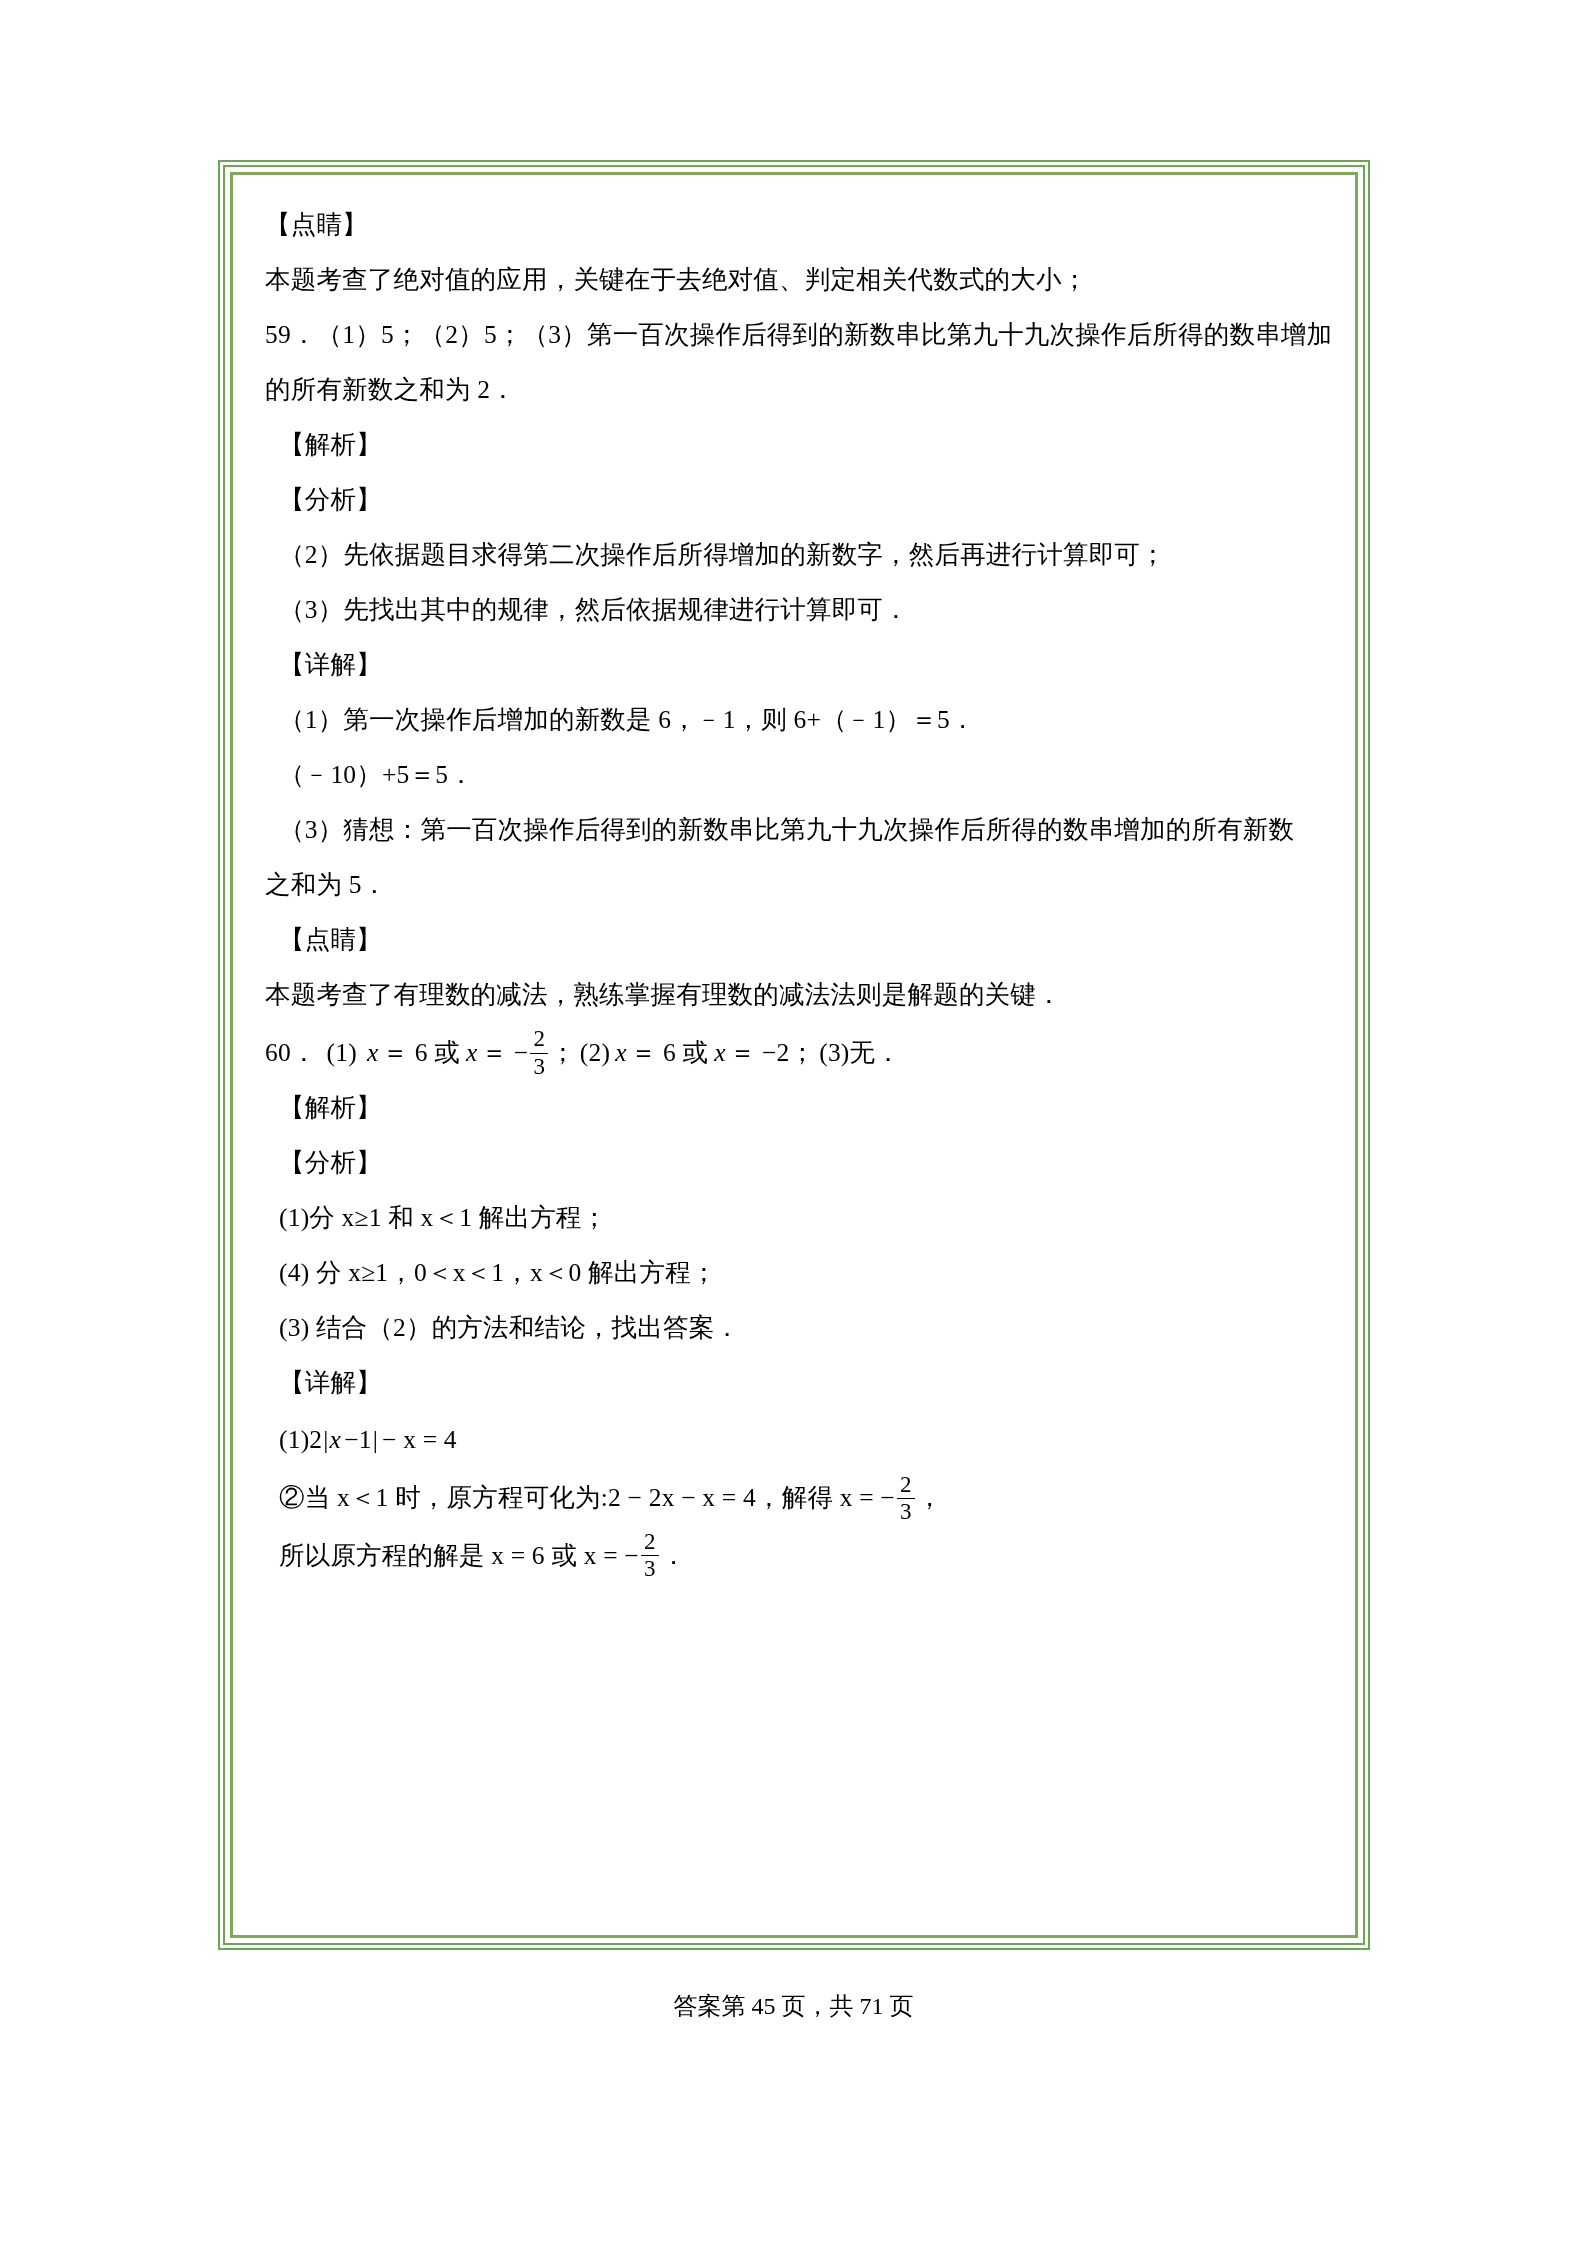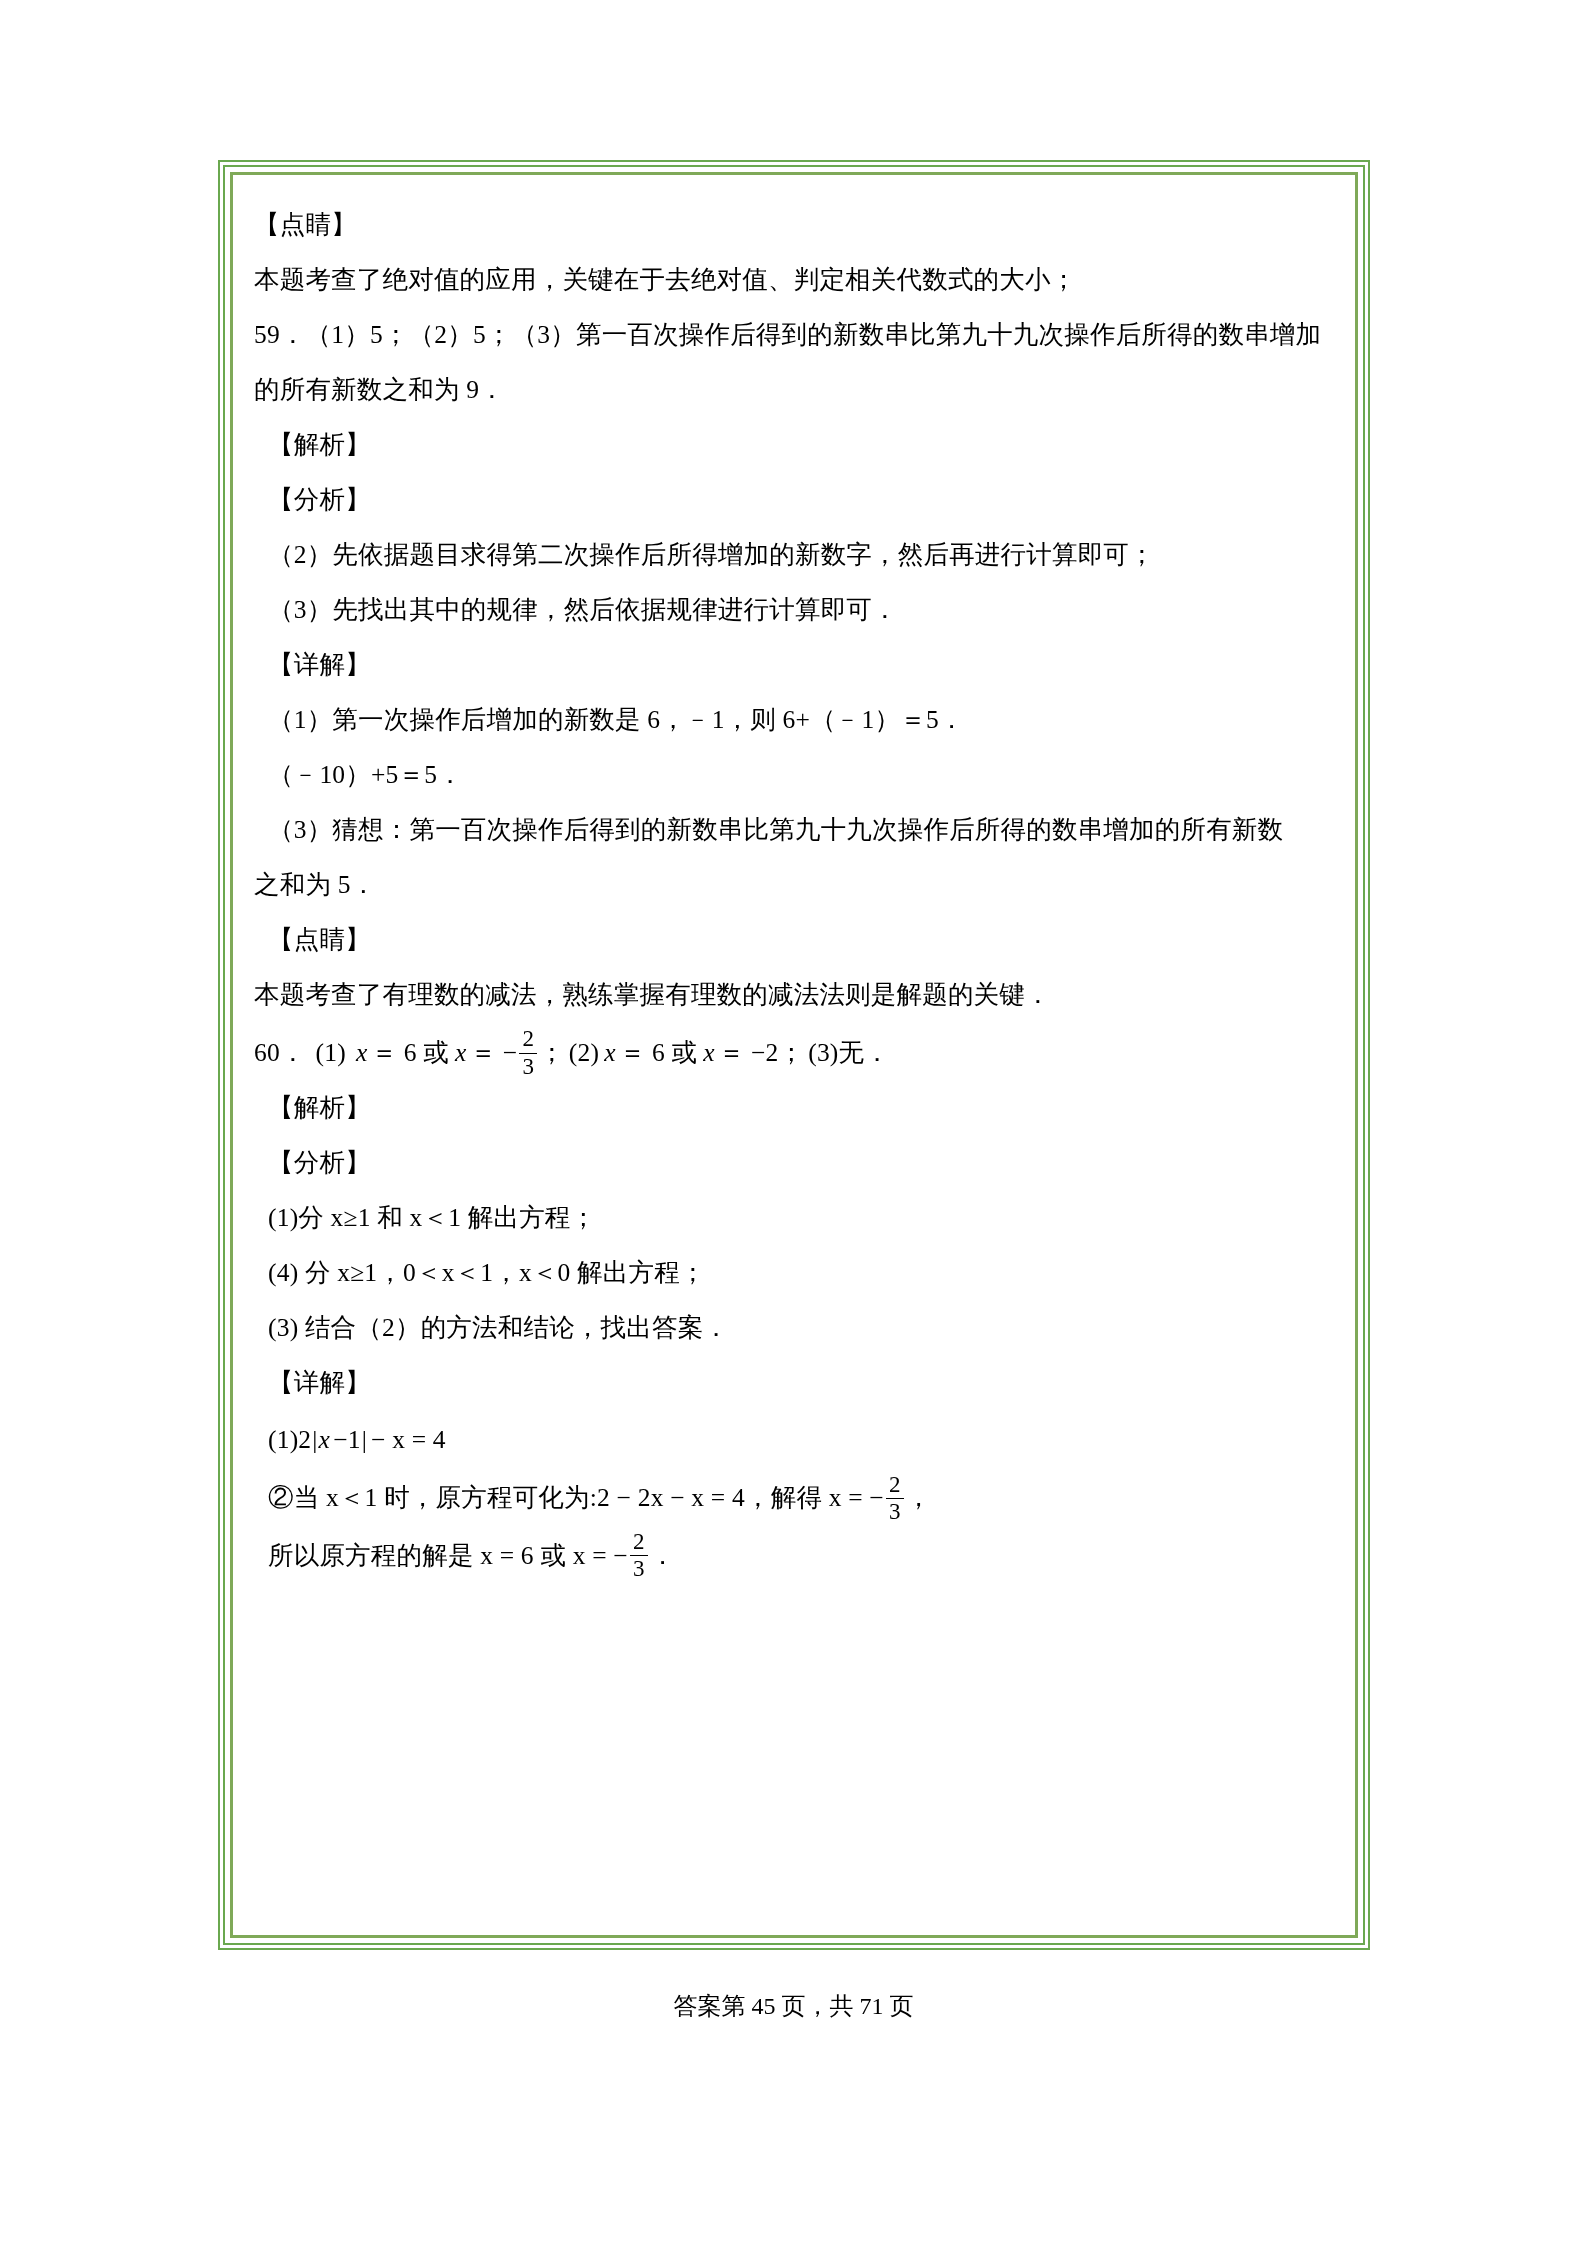--- a/index.html
+++ b/index.html
@@ -36,21 +36,21 @@
     position: absolute;
     left: 5px;
     top: 5px;
     right: 5px;
     bottom: 5px;
     border: 3px solid #7fa958;
     box-sizing: border-box;
   }
   .content {
     position: absolute;
-    left: 220px;
+    left: 231px;
     top: 175px;
     width: 1128px;
     height: 1760px;
     box-sizing: border-box;
     padding: 22px 34px 10px 34px;
     overflow: hidden;
   }
   p.line {
     margin: 0 0 0 0;
     font-size: 25.5px;
@@ -111,21 +111,21 @@
 
   <div class="frame-outer">
     <div class="frame-inner"></div>
   </div>
 
   <div class="content">
 
     <p class="line">【点睛】</p>
     <p class="line">本题考查了绝对值的应用，关键在于去绝对值、判定相关代数式的大小；</p>
     <p class="line">59．（1）5；（2）5；（3）第一百次操作后得到的新数串比第九十九次操作后所得的数串增加</p>
-    <p class="line">的所有新数之和为 9．</p>
+    <p class="line">的所有新数之和为 2．</p>
     <p class="line indent">【解析】</p>
     <p class="line indent">【分析】</p>
     <p class="line indent">（2）先依据题目求得第二次操作后所得增加的新数字，然后再进行计算即可；</p>
     <p class="line indent">（3）先找出其中的规律，然后依据规律进行计算即可．</p>
     <p class="line indent">【详解】</p>
     <p class="line indent">（1）第一次操作后增加的新数是 6，﹣1，则 6+（﹣1）＝5．</p>
     <p class="line indent">（﹣10）+5＝5．</p>
     <p class="line indent">（3）猜想：第一百次操作后得到的新数串比第九十九次操作后所得的数串增加的所有新数</p>
     <p class="line">之和为 5．</p>
     <p class="line indent">【点睛】</p>

